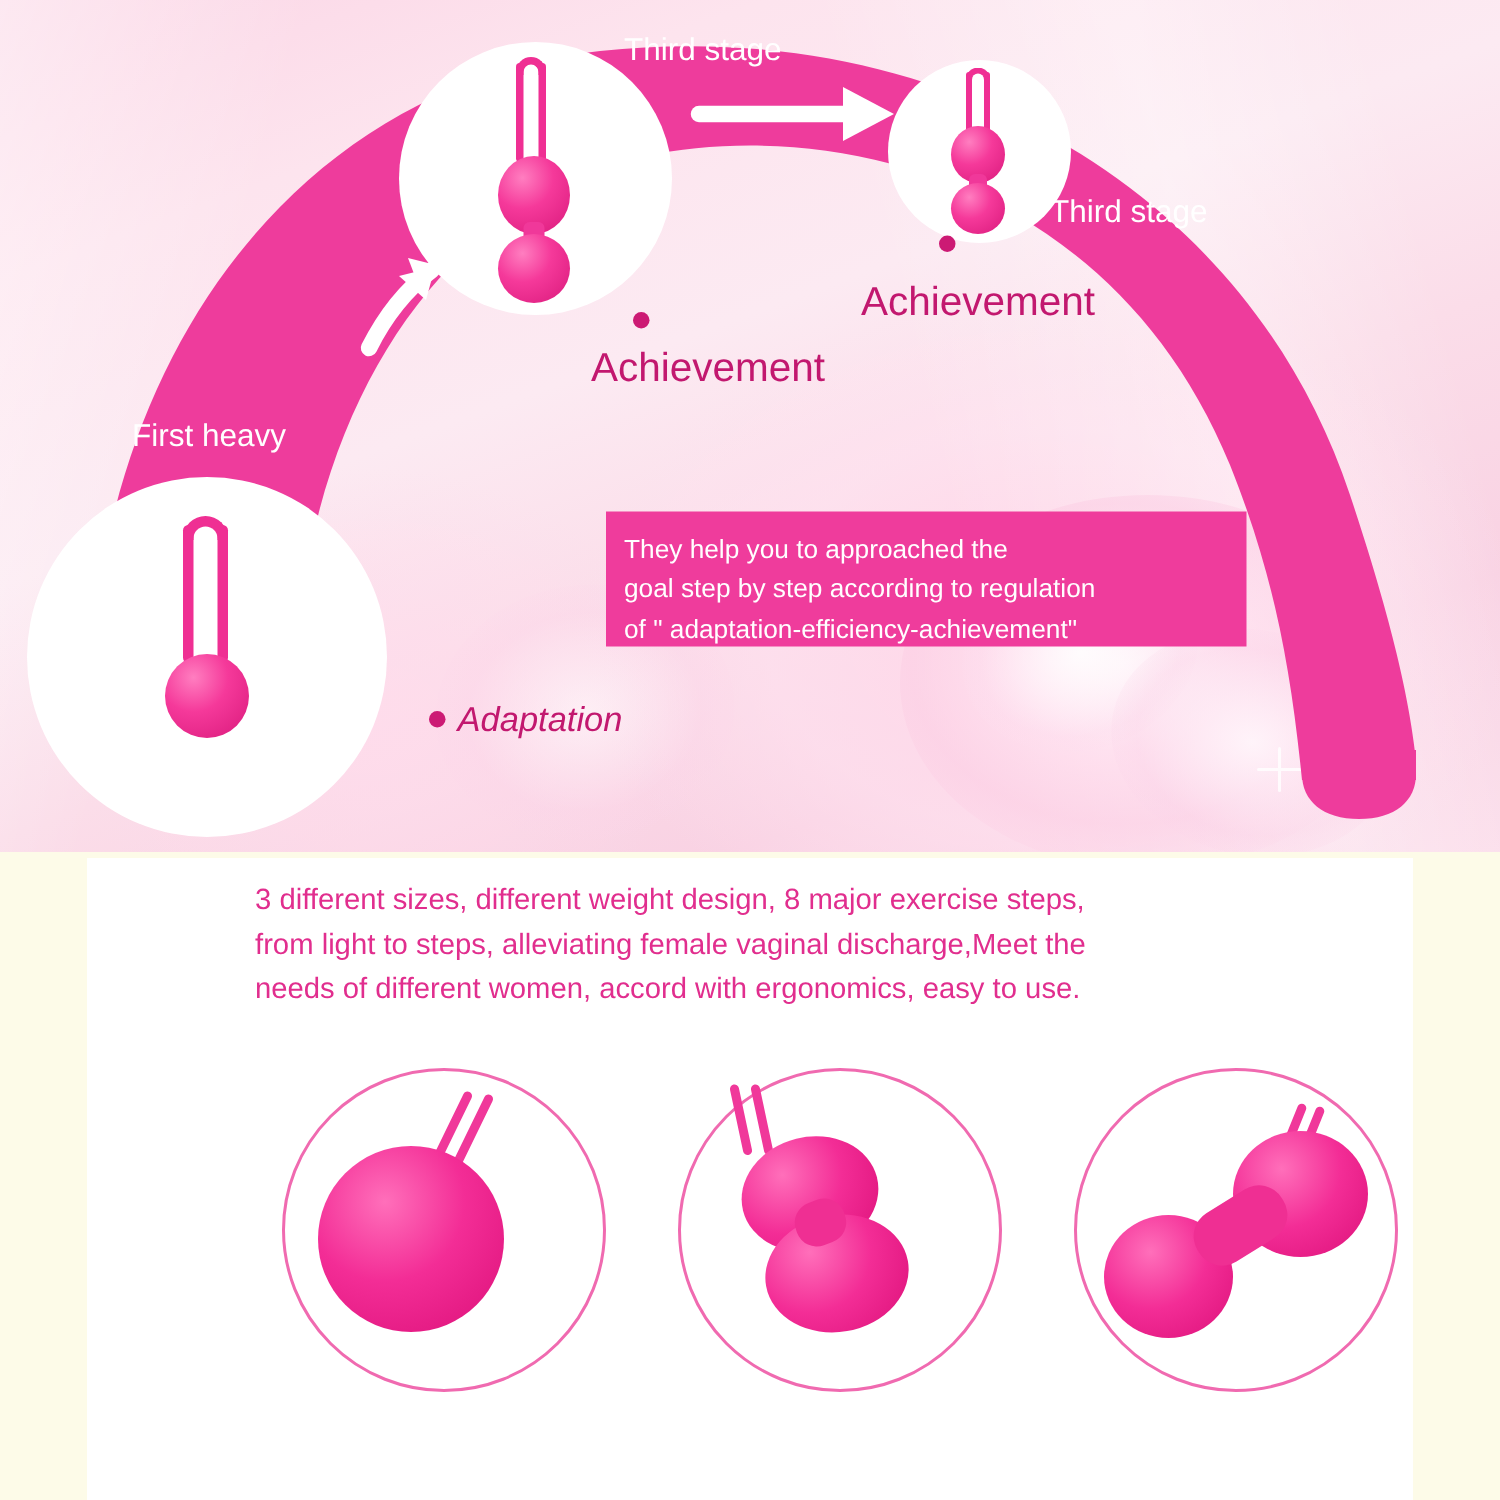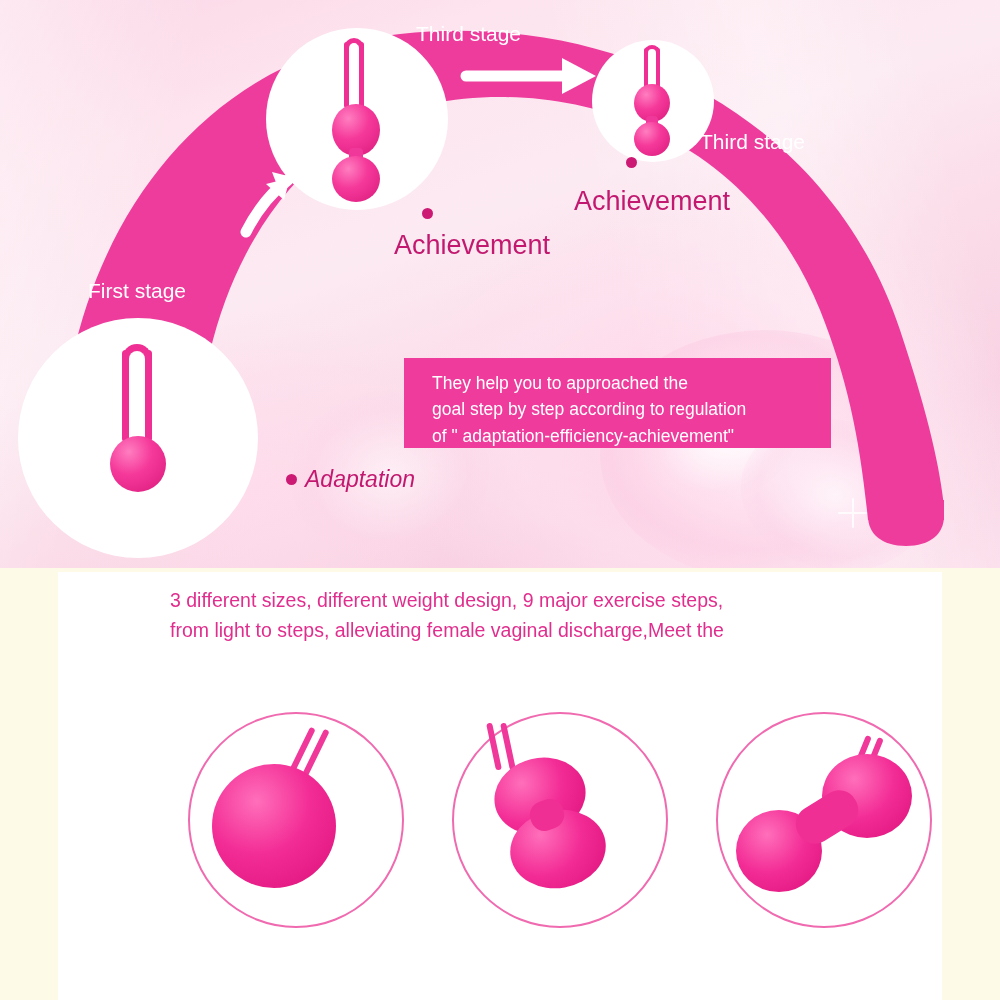--- a/index.html
+++ b/index.html
@@ -126,26 +126,26 @@
   .dot {
     position: absolute;
     width: 11px; height: 11px;
     border-radius: 50%;
     background: #cc1a74;
   }
 
   
   #callout {
     position: absolute;
-    left: 404px; top: 358px;
+    left: 404px; top: 341px;
     width: 427px; height: 90px;
     background: #ef3c9c;
     color: #ffffff;
     box-sizing: border-box;
-    padding: 12px 14px 0 28px;
+    padding: 12px 14px 0 12px;
     font-size: 17.5px;
     line-height: 1.5;
   }
   #callout .l { display: block; white-space: nowrap; }
 
   
   #bottom-panel {
     position: absolute;
     left: 0; top: 568px;
     width: 1000px;
@@ -252,21 +252,21 @@
 
     <div class="node-circle" id="circle-third">
       <div class="cord" style="left:52px; top:8px; width:4px; height:40px;"></div>
       <div class="cord" style="left:64px; top:8px; width:4px; height:40px;"></div>
       <div class="cord" style="left:52px; top:5px; width:16px; height:9px; border-radius:8px 8px 0 0; background:transparent; border:4px solid #ef2f93; border-bottom:none; box-sizing:border-box;"></div>
       <div class="ball" style="left:42px; top:44px; width:36px; height:38px;"></div>
       <div class="cord" style="left:54px; top:76px; width:12px; height:12px; background:#f0389a;"></div>
       <div class="ball" style="left:42px; top:82px; width:36px; height:34px;"></div>
     </div>
 
-    <div class="label" style="left:88px; top:279px;">First stage</div>
+    <div class="label" style="left:88px; top:279px;">First heavy</div>
 
     <div class="label" style="left:416px; top:22px;">Third stage</div>
 
     <div class="label" style="left:700px; top:130px;">Third stage</div>
 
     <div class="dot" style="left:286px; top:474px;"></div>
     <div class="label-dark" style="left:305px; top:466px; font-size:23px;font-style:italic;">Adaptation</div>
 
     <div class="dot" style="left:422px; top:208px;"></div>
     <div class="label-dark" style="left:394px; top:230px;">Achievement</div>
@@ -279,22 +279,23 @@
       <span class="l">goal step by step   according to regulation</span>
       <span class="l">of " adaptation-efficiency-achievement"</span>
     </div>
   </div>
 
   <div id="bottom-panel">
     <div id="bottom-divider-top"></div>
     <div id="bottom-white">
 
       <div id="desc">
-        <span class="l">3 different sizes, different weight design, 9 major exercise steps,</span>
+        <span class="l">3 different sizes, different weight design, 8 major exercise steps,</span>
         <span class="l">from light to steps, alleviating female vaginal discharge,Meet the</span>
+        <span class="l">needs of different women, accord with ergonomics, easy to use.</span>
       </div>
 
       <div class="outline-circle" id="oc-1">
         <div class="cord" style="left:120px; top:14px; width:6px; height:66px; transform:rotate(26deg); transform-origin:top center; background:#f0389a;"></div>
         <div class="cord" style="left:134px; top:16px; width:6px; height:66px; transform:rotate(26deg); transform-origin:top center; background:#f0389a;"></div>
         <div class="ball" style="left:22px; top:50px; width:124px; height:124px; background:radial-gradient(circle at 36% 30%, #ff6fba 0%, #f32d96 45%, #dc1079 100%);"></div>
       </div>
 
       <div class="outline-circle" id="oc-2">
         <div class="cord" style="left:42px; top:8px; width:6px; height:48px; transform:rotate(-12deg); transform-origin:bottom center; background:#f0389a;"></div>

